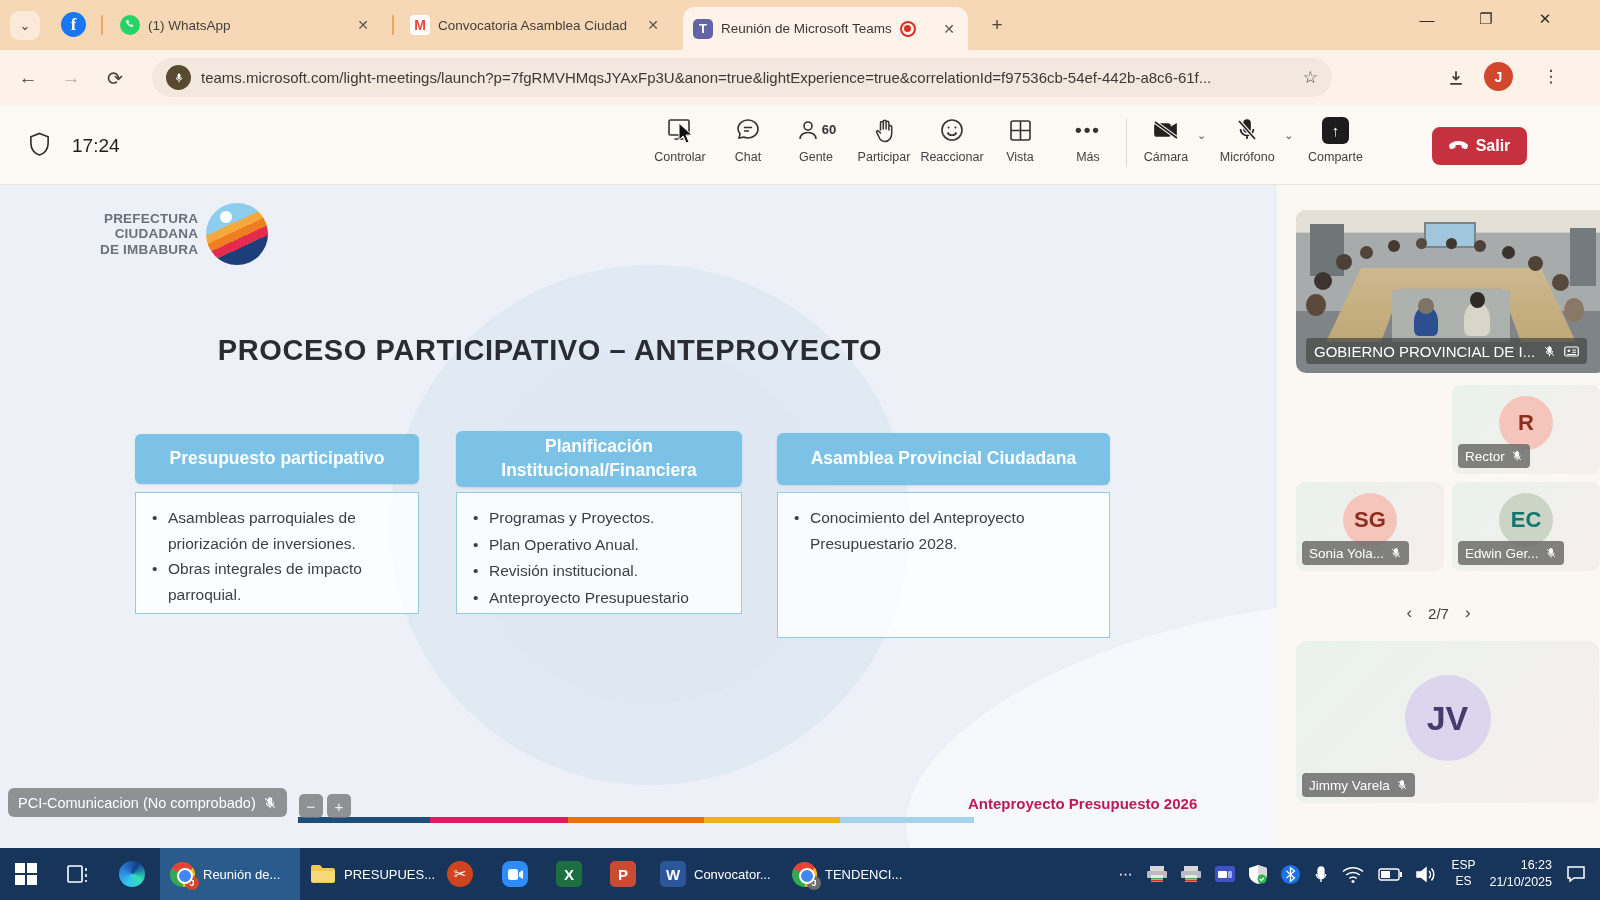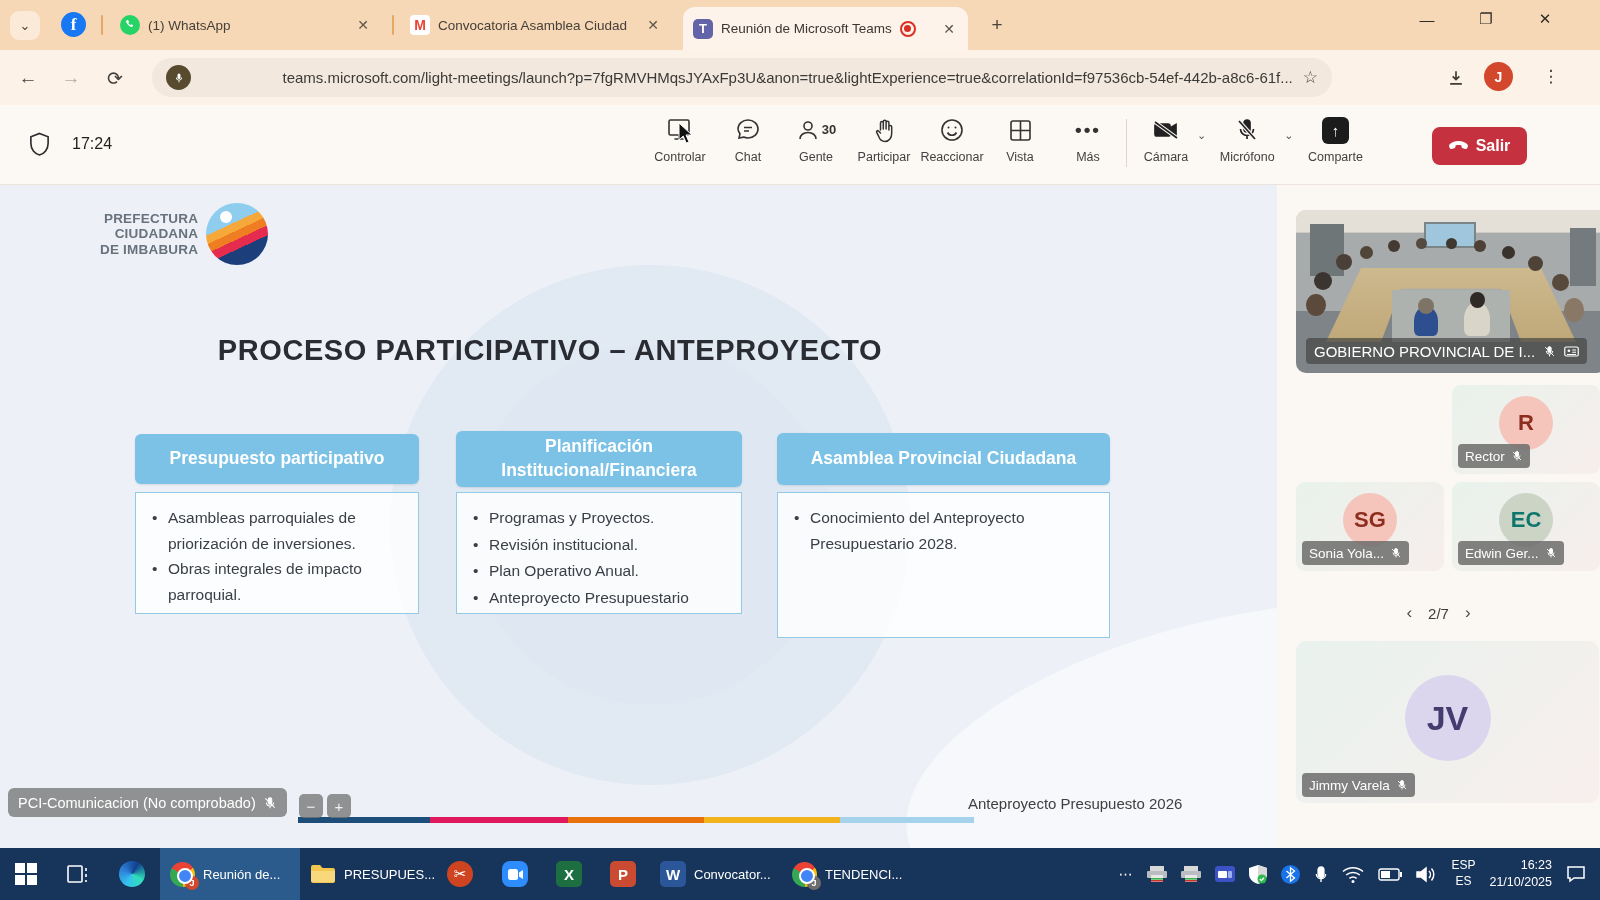--- a/index.html
+++ b/index.html
@@ -23,28 +23,28 @@
   .rec{width:16px;height:16px;border:2px solid #d93025;border-radius:50%;display:flex;align-items:center;justify-content:center;flex:0 0 auto;}
   .rec i{width:7px;height:7px;background:#d93025;border-radius:50%;}
   .newtab{position:absolute;left:985px;top:13px;width:24px;height:24px;color:#4a443c;font-size:19px;display:flex;align-items:center;justify-content:center;}
   .winctl{position:absolute;top:0;height:38px;width:46px;display:flex;align-items:center;justify-content:center;color:#2f2a25;font-size:15px;}
 
   .toolbar{position:absolute;left:0;top:50px;width:1600px;height:55px;background:#fdf2e8;}
   .navbtn{position:absolute;top:12px;width:32px;height:32px;display:flex;align-items:center;justify-content:center;font-size:19px;color:#43413e;}
   .navbtn.dis{color:#b3aca2;}
   .urlpill{position:absolute;left:152px;top:58px;width:1180px;height:39px;border-radius:20px;background:#f2e8de;display:flex;align-items:center;padding:0 14px;gap:10px;}
   .sitebadge{width:25px;height:25px;border-radius:50%;background:#584a2f;color:#fff;display:flex;align-items:center;justify-content:center;flex:0 0 auto;}
-  .urltext{font-size:15px;color:#3c3a37;white-space:nowrap;overflow:hidden;flex:1;text-align:right;}
+  .urltext{font-size:15px;color:#3c3a37;white-space:nowrap;overflow:hidden;flex:1;}
   .star{margin-left:auto;color:#4a453e;font-size:17px;}
   .avatar-j{position:absolute;left:1484px;top:62px;width:29px;height:29px;border-radius:50%;background:#d3472c;color:#fff;font-size:14px;font-weight:bold;display:flex;align-items:center;justify-content:center;}
   .kebab{position:absolute;left:1537px;top:62px;width:28px;height:28px;color:#3e3a34;font-size:17px;display:flex;align-items:center;justify-content:center;letter-spacing:0;}
 
   
   .theader{position:absolute;left:0;top:105px;width:1600px;height:80px;background:#fcf8f3;border-bottom:1px solid #ece4dc;}
-  .timer{position:absolute;left:72px;top:30px;font-size:16px;color:#1f1f1f;}
+  .timer{position:absolute;left:72px;top:30px;font-size:19px;color:#1f1f1f;}
   .shield{position:absolute;left:28px;top:26px;color:#2b2b2b;}
   .tgroup{position:absolute;top:10px;display:flex;align-items:flex-start;}
   .titem{width:68px;display:flex;flex-direction:column;align-items:center;gap:5px;color:#3a3a3a;cursor:default;}
   .titem .lbl{font-size:12.5px;color:#424242;white-space:nowrap;}
   .titem .ic{height:30px;display:flex;align-items:center;justify-content:center;color:#333;}
   .gente30{display:flex;align-items:flex-start;gap:2px;}
   .gente30 b{font-size:13px;margin-top:-2px;}
   .vdiv{width:1px;height:48px;background:#ddd5cc;margin:4px 10px 0 4px;}
   .chev{font-size:11px;color:#555;margin:14px 6px 0 2px;}
   .sharebox{width:27px;height:27px;background:#1c1c1c;border-radius:6px;color:#fff;display:flex;align-items:center;justify-content:center;font-size:15px;}
@@ -62,21 +62,21 @@
   .stitle{position:absolute;left:0;top:148px;width:1100px;text-align:center;color:#2a2c33;font-weight:800;font-size:29px;letter-spacing:.6px;line-height:1.2;}
   .colhead{position:absolute;background:#7cc2e6;border-radius:6px;color:#fff;font-weight:bold;font-size:17.5px;display:flex;align-items:center;justify-content:center;text-align:center;line-height:1.35;box-shadow:0 1px 2px rgba(60,90,120,.15);}
   .colbox{position:absolute;background:rgba(255,255,255,.82);border:1px solid #93cbe7;}
   .colbox ul{list-style:none;padding:12px 20px 10px 14px;}
   .colbox li{position:relative;padding-left:18px;color:#3a3f46;font-size:15.5px;line-height:1.65;}
   .colbox li::before{content:"•";position:absolute;left:2px;color:#3a3f46;}
   .pchip{position:absolute;left:8px;top:603px;height:29px;background:rgba(118,118,118,.78);border-radius:6px;color:#fff;font-size:14.5px;display:flex;align-items:center;gap:7px;padding:0 10px;z-index:4;}
   .zbtn{position:absolute;top:609px;width:24px;height:24px;background:rgba(118,118,118,.78);border-radius:5px;color:#f2f2f2;font-size:15px;display:flex;align-items:center;justify-content:center;z-index:3;}
   .pbar{position:absolute;left:298px;top:632px;height:6px;display:flex;z-index:2;}
   .pbar span{height:6px;}
-  .ftext{position:absolute;left:968px;top:610px;font-size:15px;color:#404040;}
+  .ftext{position:absolute;left:968px;top:610px;font-size:15px;color:#be185d;font-weight:bold;}
 
   
   .sidebar{position:absolute;left:1277px;top:185px;width:323px;height:663px;background:#fbf7f2;}
   .vtile{position:absolute;left:19px;top:25px;width:310px;height:163px;border-radius:10px;overflow:hidden;background:linear-gradient(#cfcbc4 0 14%,#a7abac 14% 62%,#7e8487 62% 100%);}
   .vp{position:absolute;}
   .vlabel{position:absolute;left:10px;bottom:9px;height:26px;background:rgba(70,70,70,.72);border-radius:4px;color:#fff;font-size:15px;display:flex;align-items:center;gap:8px;padding:0 8px;}
   .ptile{position:absolute;width:148px;height:89px;border-radius:9px;background:linear-gradient(135deg,#e9f2ec,#f6eeec);overflow:hidden;}
   .pavatar{position:absolute;left:50%;transform:translateX(-50%);top:11px;width:54px;height:54px;border-radius:50%;display:flex;align-items:center;justify-content:center;font-weight:bold;font-size:22px;}
   .pname{position:absolute;left:6px;bottom:6px;height:24px;background:rgba(108,108,108,.85);border-radius:4px;color:#fff;font-size:13.5px;display:flex;align-items:center;gap:6px;padding:0 7px;max-width:136px;}
   .pname .nm{white-space:nowrap;overflow:hidden;text-overflow:ellipsis;}
@@ -201,21 +201,21 @@
       <span class="lbl">Chat</span>
     </div>
     <div class="titem">
       <span class="ic gente30">
         <span>
           <svg width="24" height="26" viewBox="0 0 24 26" fill="none" stroke="#333" stroke-width="1.6">
               <circle cx="12" cy="9" r="4"></circle>
               <path d="M4 22c0-4 3.5-6.5 8-6.5s8 2.5 8 6.5"></path>
             </svg>
         </span>
-        <b>30</b>
+        <b>60</b>
       </span>
       <span class="lbl">Gente</span>
     </div>
     <div class="titem">
       <span class="ic">
         <svg width="24" height="27" viewBox="0 0 24 27" fill="none" stroke="#333" stroke-width="1.5" stroke-linecap="round" stroke-linejoin="round">
             <path d="M8.5 13V6a1.4 1.4 0 0 1 2.8 0v6M11.3 12V4.6a1.4 1.4 0 0 1 2.8 0V12M14.1 12V5.6a1.4 1.4 0 0 1 2.8 0V13M16.9 13v-3a1.4 1.4 0 0 1 2.8 0v6.2c0 4.6-2.5 8.2-6.6 8.2-3.6 0-5.6-2.3-6.4-5l-2-4.1c-.6-1.1.9-2.2 1.8-1.3l2 2"></path>
           </svg>
       </span>
       <span class="lbl">Participar</span>
@@ -318,22 +318,22 @@
     <ul>
       <li>Asambleas parroquiales de priorización de inversiones.</li>
       <li>Obras integrales de impacto parroquial.</li>
     </ul>
   </div>
 
   <div class="colhead" style="left:456px;top:246px;width:286px;height:56px">Planificación Institucional/Financiera</div>
   <div class="colbox" style="left:456px;top:307px;width:286px;height:122px">
     <ul style="line-height:1;">
       <li style="line-height:1.72">Programas y Proyectos.</li>
+      <li style="line-height:1.72">Plan Operativo Anual.</li>
       <li style="line-height:1.72">Revisión institucional.</li>
-      <li style="line-height:1.72">Plan Operativo Anual.</li>
       <li style="line-height:1.72">Anteproyecto Presupuestario</li>
     </ul>
   </div>
 
   <div class="colhead" style="left:777px;top:248px;width:333px;height:52px">Asamblea Provincial Ciudadana</div>
   <div class="colbox" style="left:777px;top:307px;width:333px;height:146px">
     <ul>
       <li>Conocimiento del Anteproyecto Presupuestario 2028.</li>
     </ul>
   </div>

